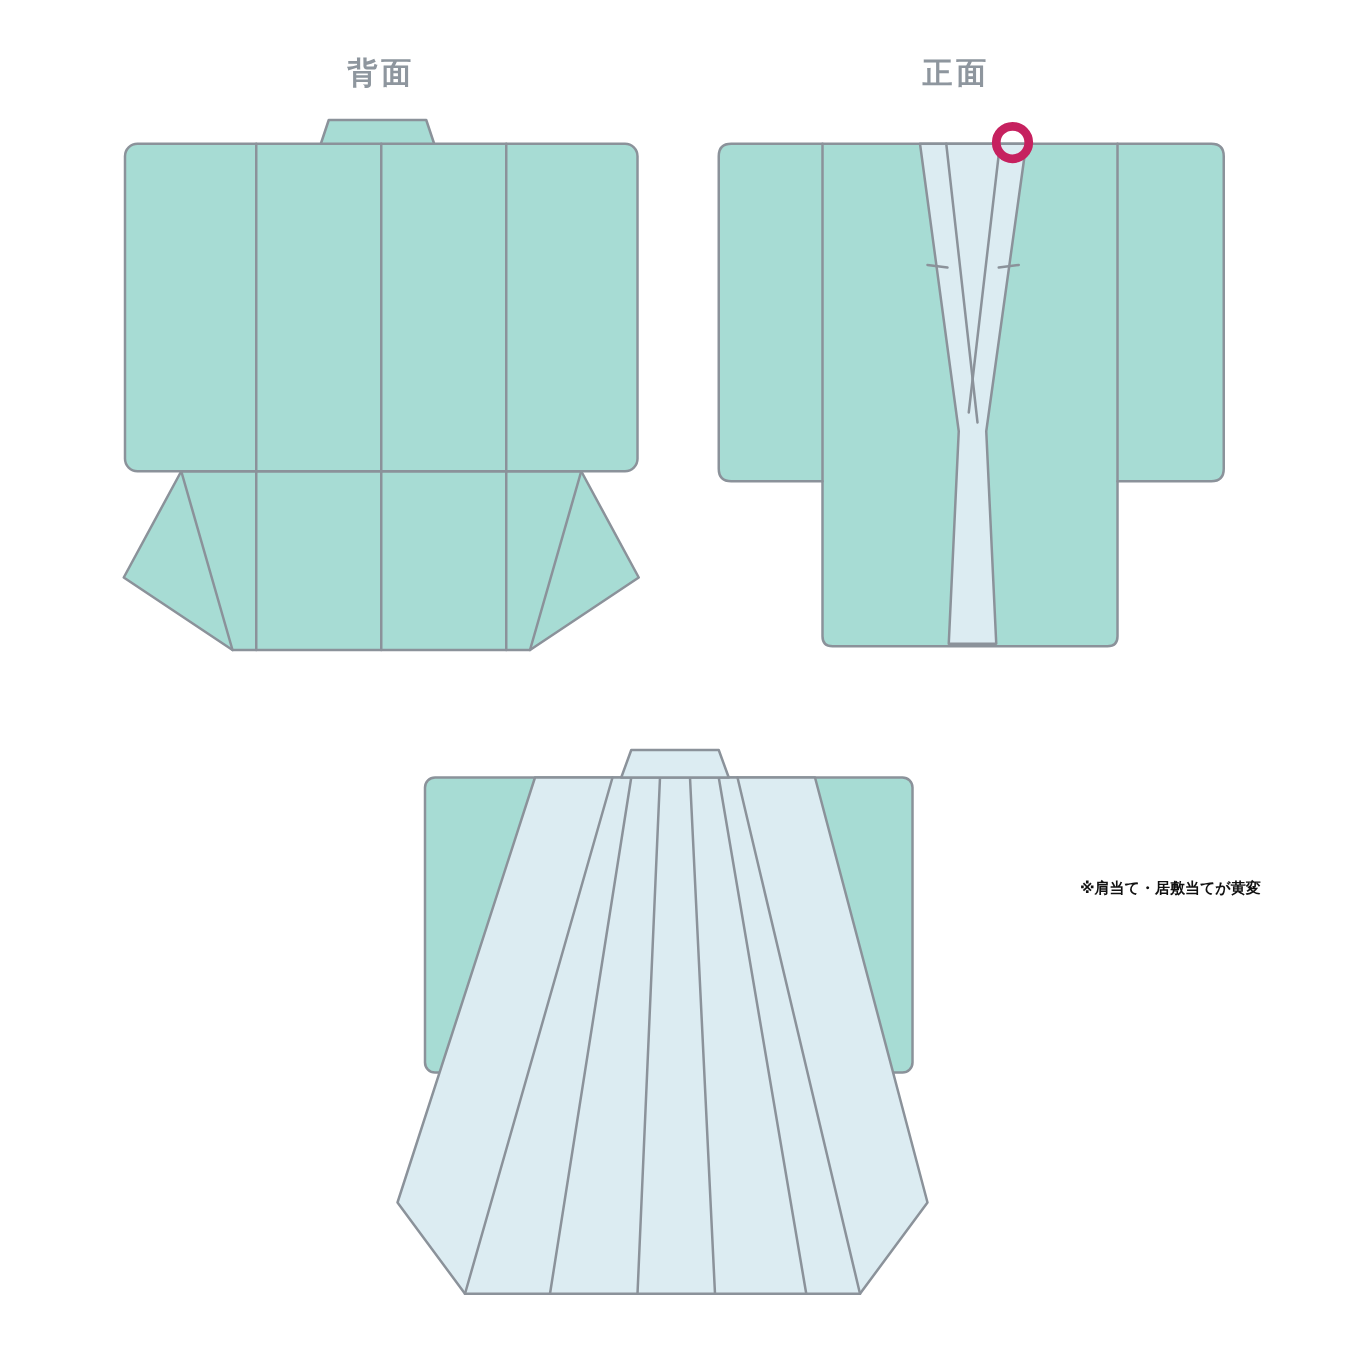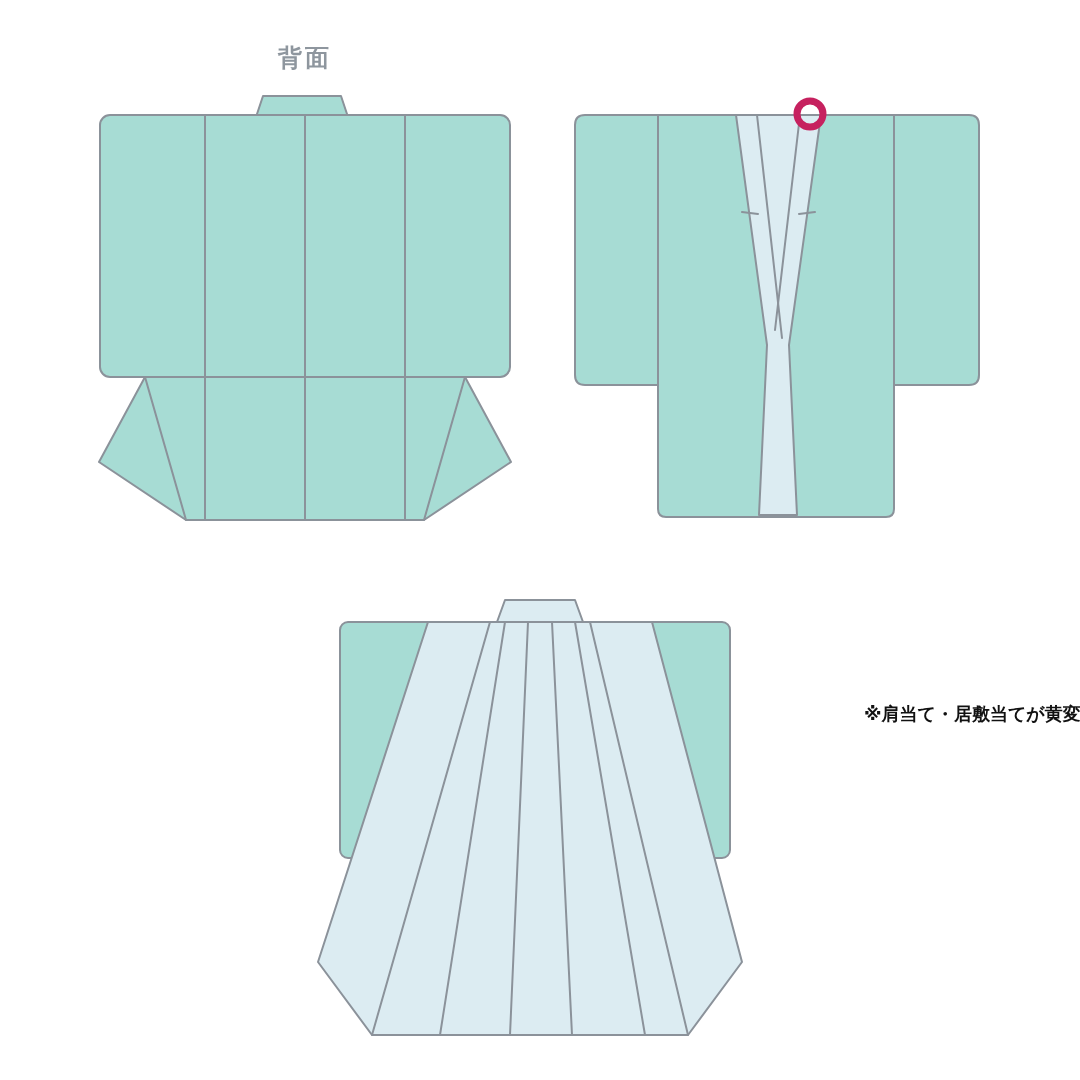--- a/index.html
+++ b/index.html
@@ -31,21 +31,21 @@
     color: var(--label_text, #8e969e);
     text-align: center;
   }
   .label-back   { left: 230px; top: 42px;  width: 150px; }
   .label-front  { left: 690px; top: 42px;  width: 150px; }
   .label-inside { left: 440px; top: 554px; width: 200px; }
   .note-text {
     position: absolute;
     left: 864px;
     top: 702px;
-    font-size: 18px;
+    font-size: 12px;
     font-weight: bold;
     color: var(--note_text, #111111);
     white-space: nowrap;
   }
   .garment {
     fill: var(--garment_fill, #a7dcd4);
     stroke: var(--outline, #8b929a);
     stroke-width: 2;
     stroke-linejoin: round;
   }
@@ -66,20 +66,21 @@
     stroke: var(--highlight_ring, #c6215f);
     stroke-width: 7;
   }
 </style>
 </head>
 <body>
 
 <div class="canvas">
 
   <div class="view-label label-back">背面</div>
+  <div class="view-label label-front">正面</div>
   <div class="note-text">※肩当て・居敷当てが黄変</div>
 
   <svg class="diagram-svg" viewBox="0 0 1080 1080">
 
     <g>
 
       <polygon class="garment" points="263,96 341,96 348,117 256,117"></polygon>
 
       <polygon class="garment" points="145,377 465,377 511,462 424,520 186,520 99,462"></polygon>
       <line class="seam" x1="145" y1="377" x2="186" y2="520"></line>

